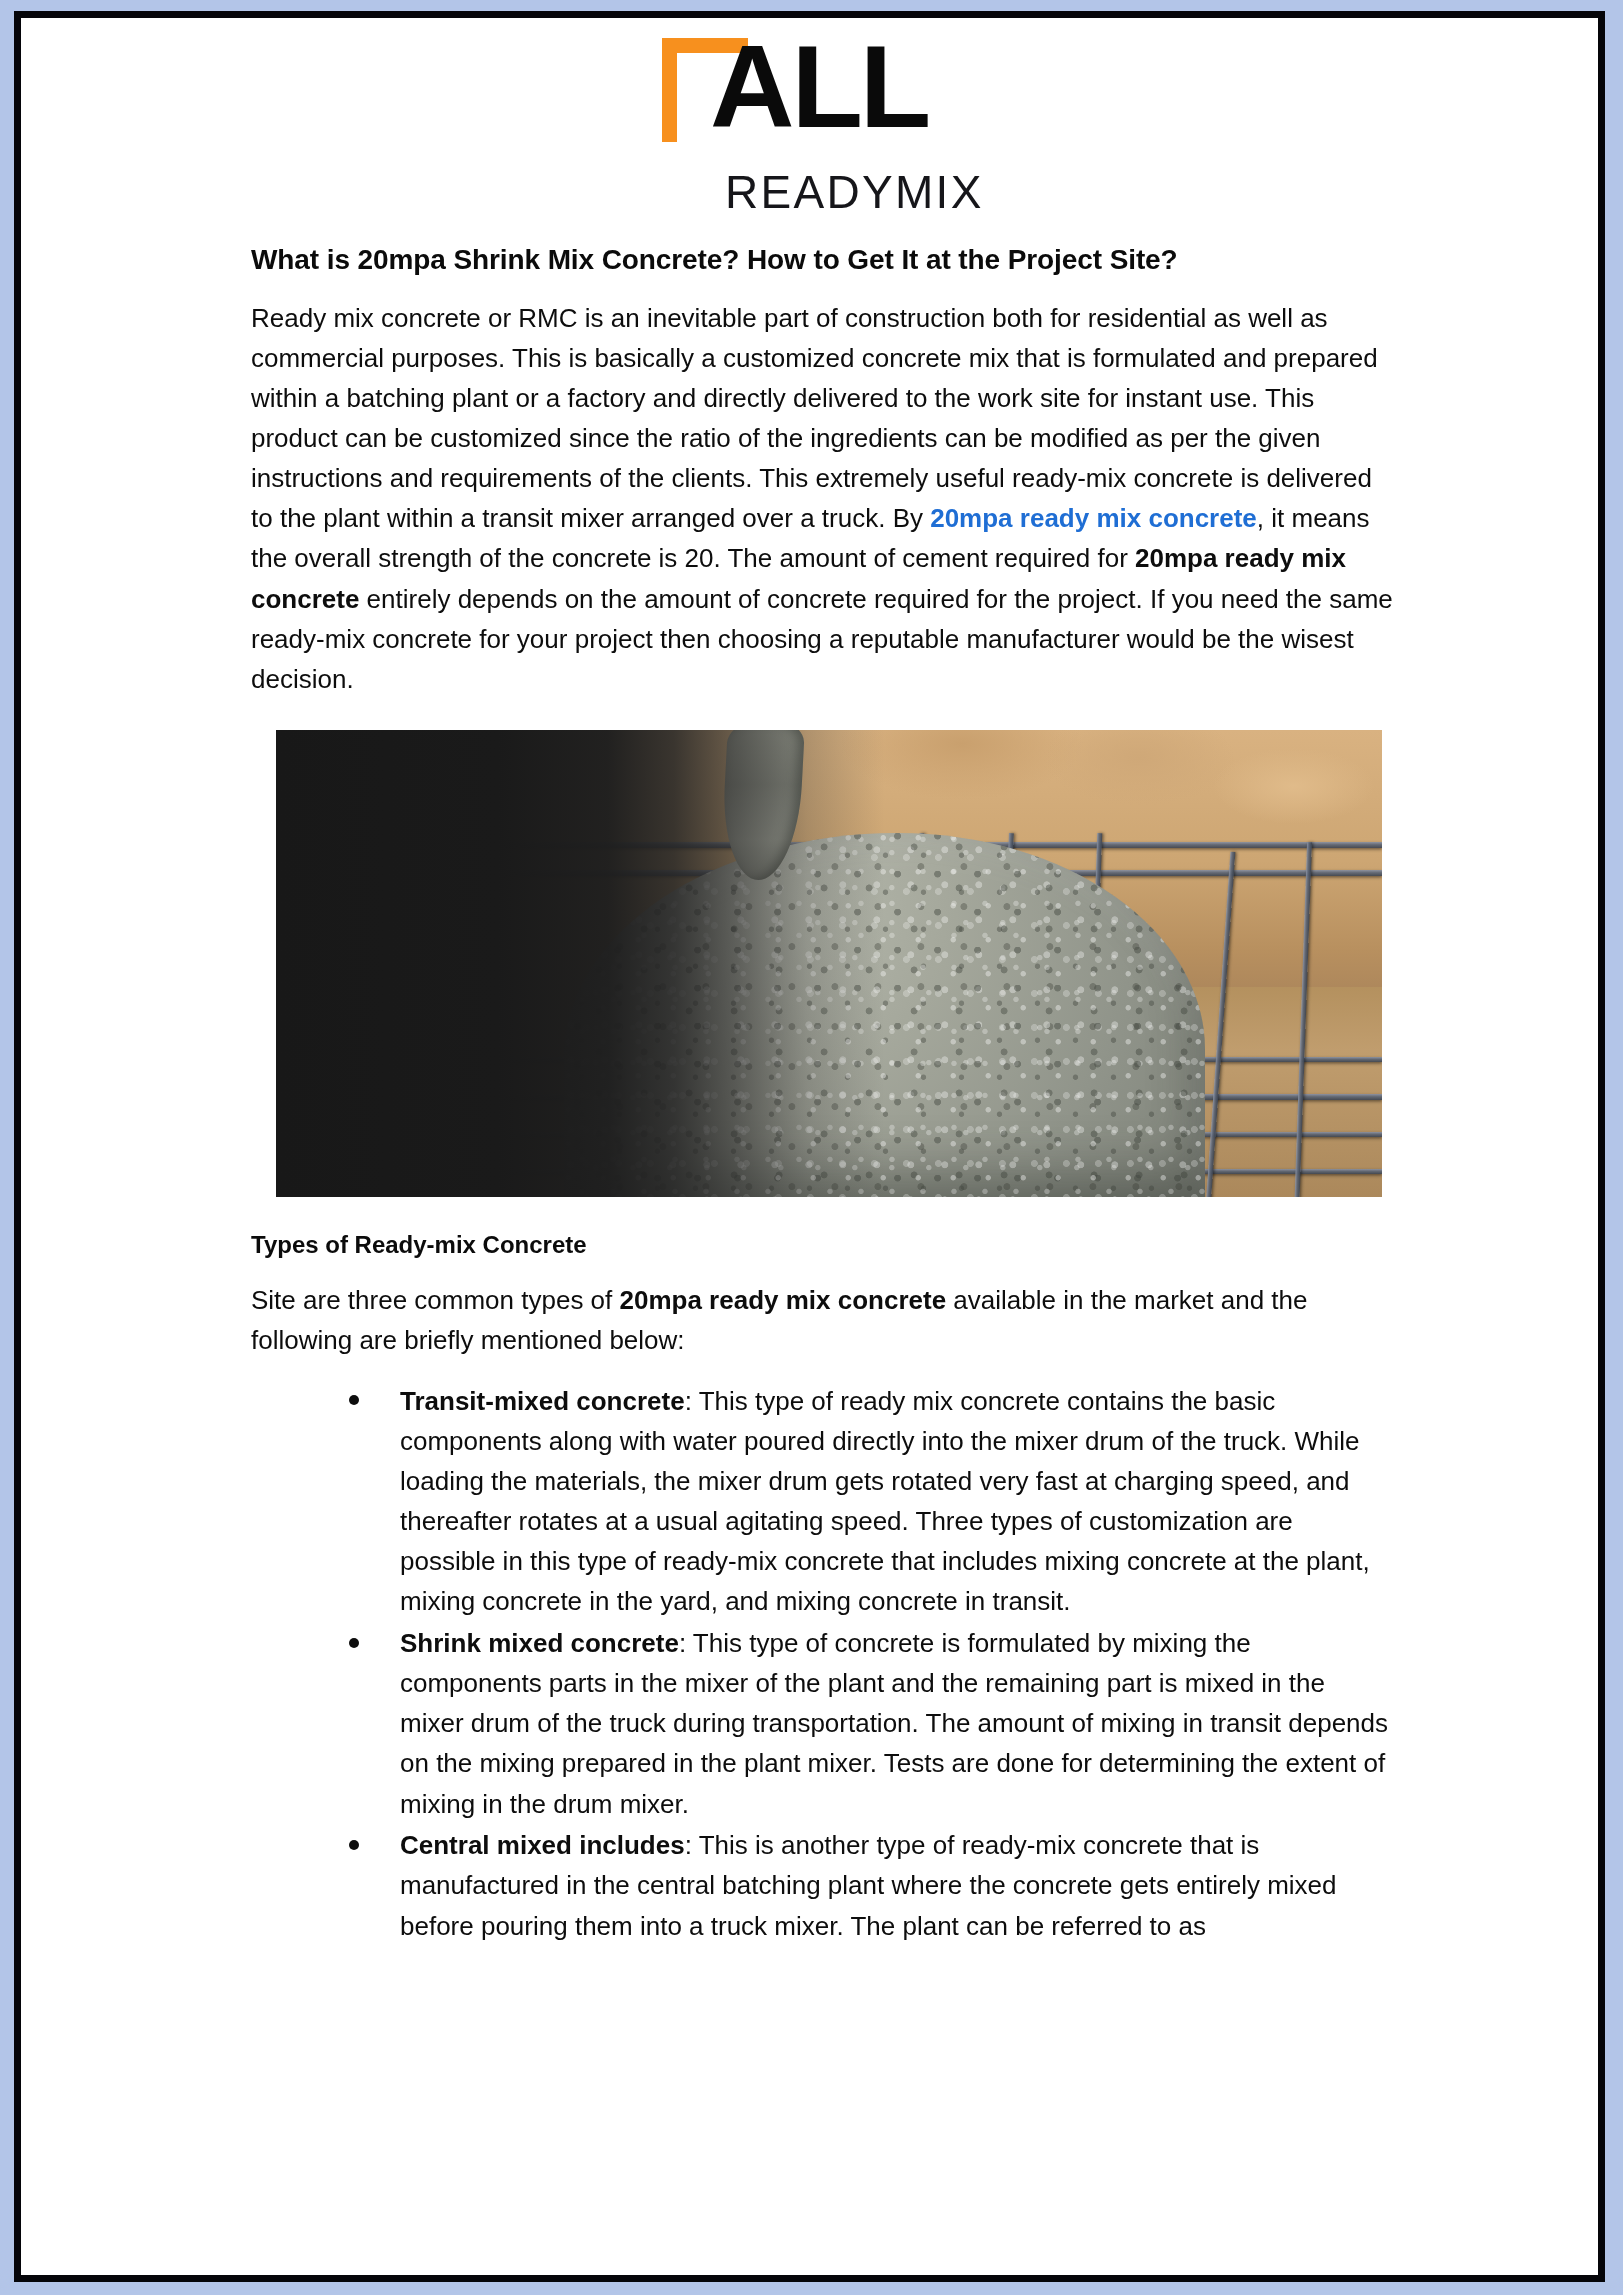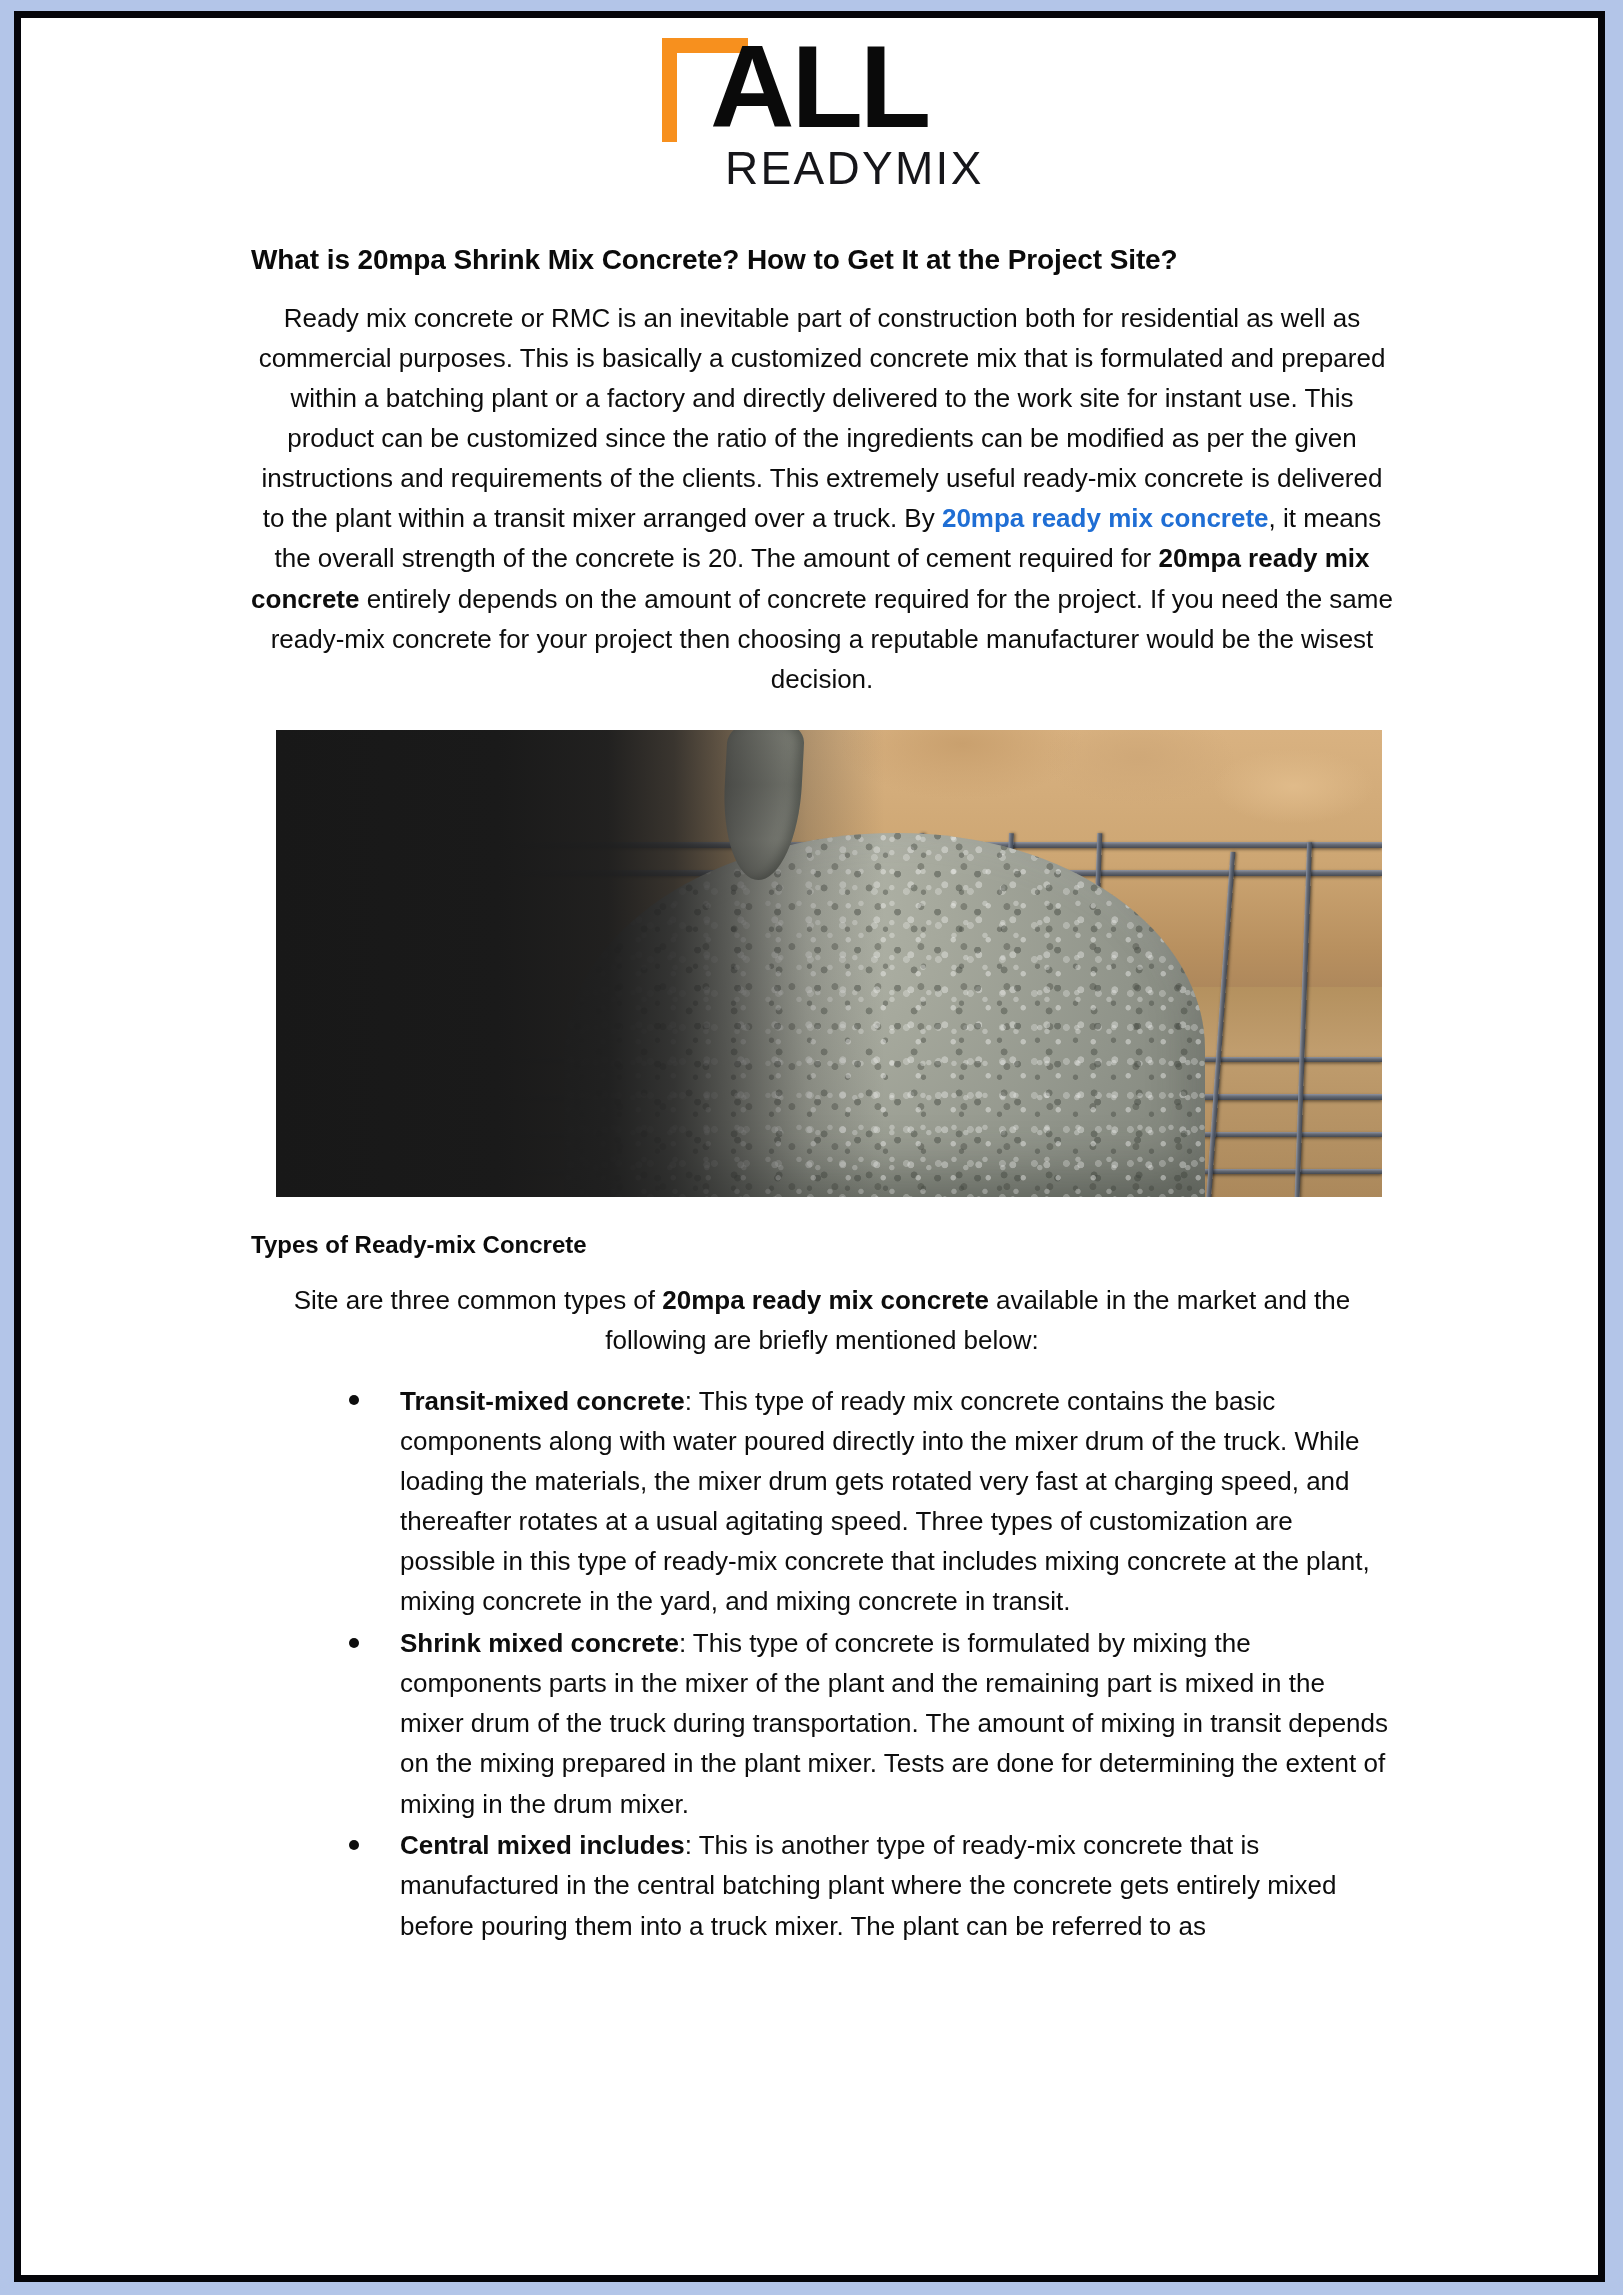--- a/index.html
+++ b/index.html
@@ -64,21 +64,21 @@
     font-size: 117px;
     font-weight: 700;
     letter-spacing: -3.1px;
     color: #0a0a0a;
     line-height: 1;
     font-family: "Liberation Sans", sans-serif;
   }
   #logo-readymix {
     position: absolute;
     left: 69px;
-    top: 124px;
+    top: 148px;
     font-size: 46px;
     font-weight: 400;
     letter-spacing: 2.3px;
     color: #16161a;
     line-height: 1;
     font-family: "Liberation Sans", sans-serif;
   }
 
   
   #content {
@@ -97,21 +97,20 @@
     letter-spacing: -0.1px;
     font-family: "Liberation Sans", sans-serif;
   }
 
   p.body-text {
     font-size: 26px;
     color: #0d0d0d;
     margin: 0 0 18.4px 0;
     line-height: 1.545;
     font-family: "Liberation Sans", sans-serif;
-    text-align: center;
   }
   p.body-text b, li b, h2 {
     font-weight: 700;
   }
   a.inline-link {
     color: #1f6ed4;
     font-weight: 700;
     text-decoration: none;
   }
 

